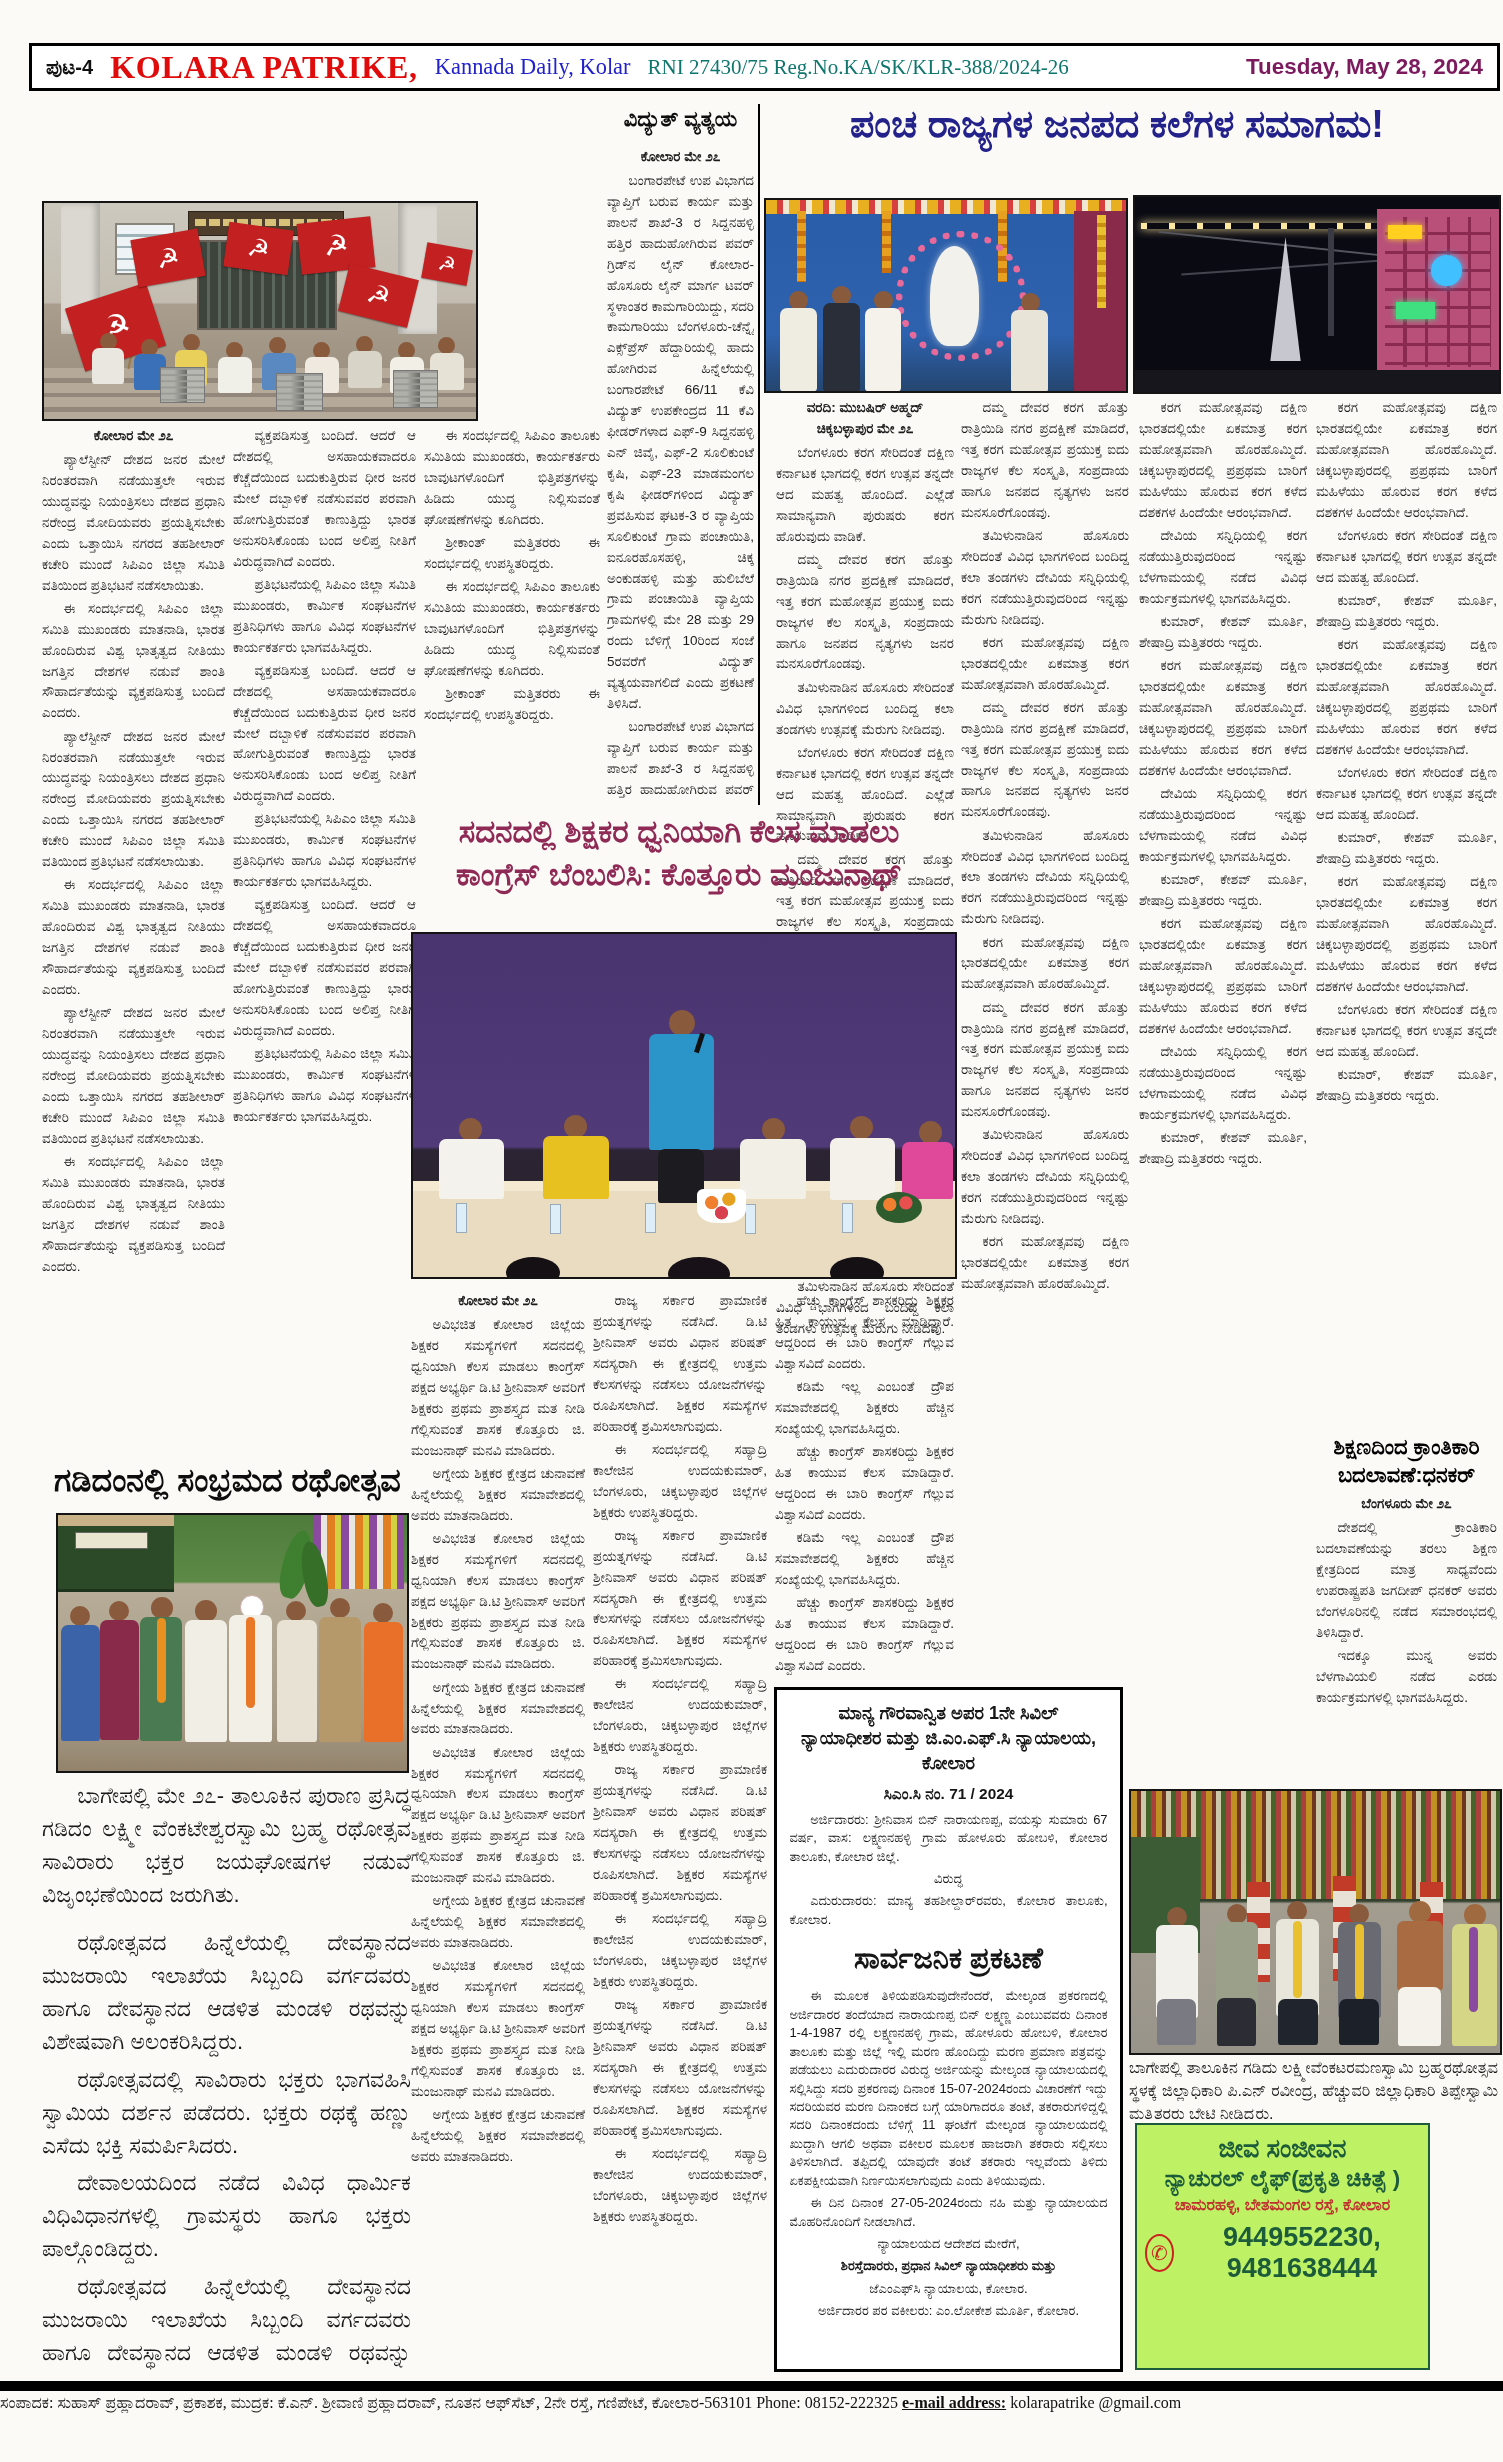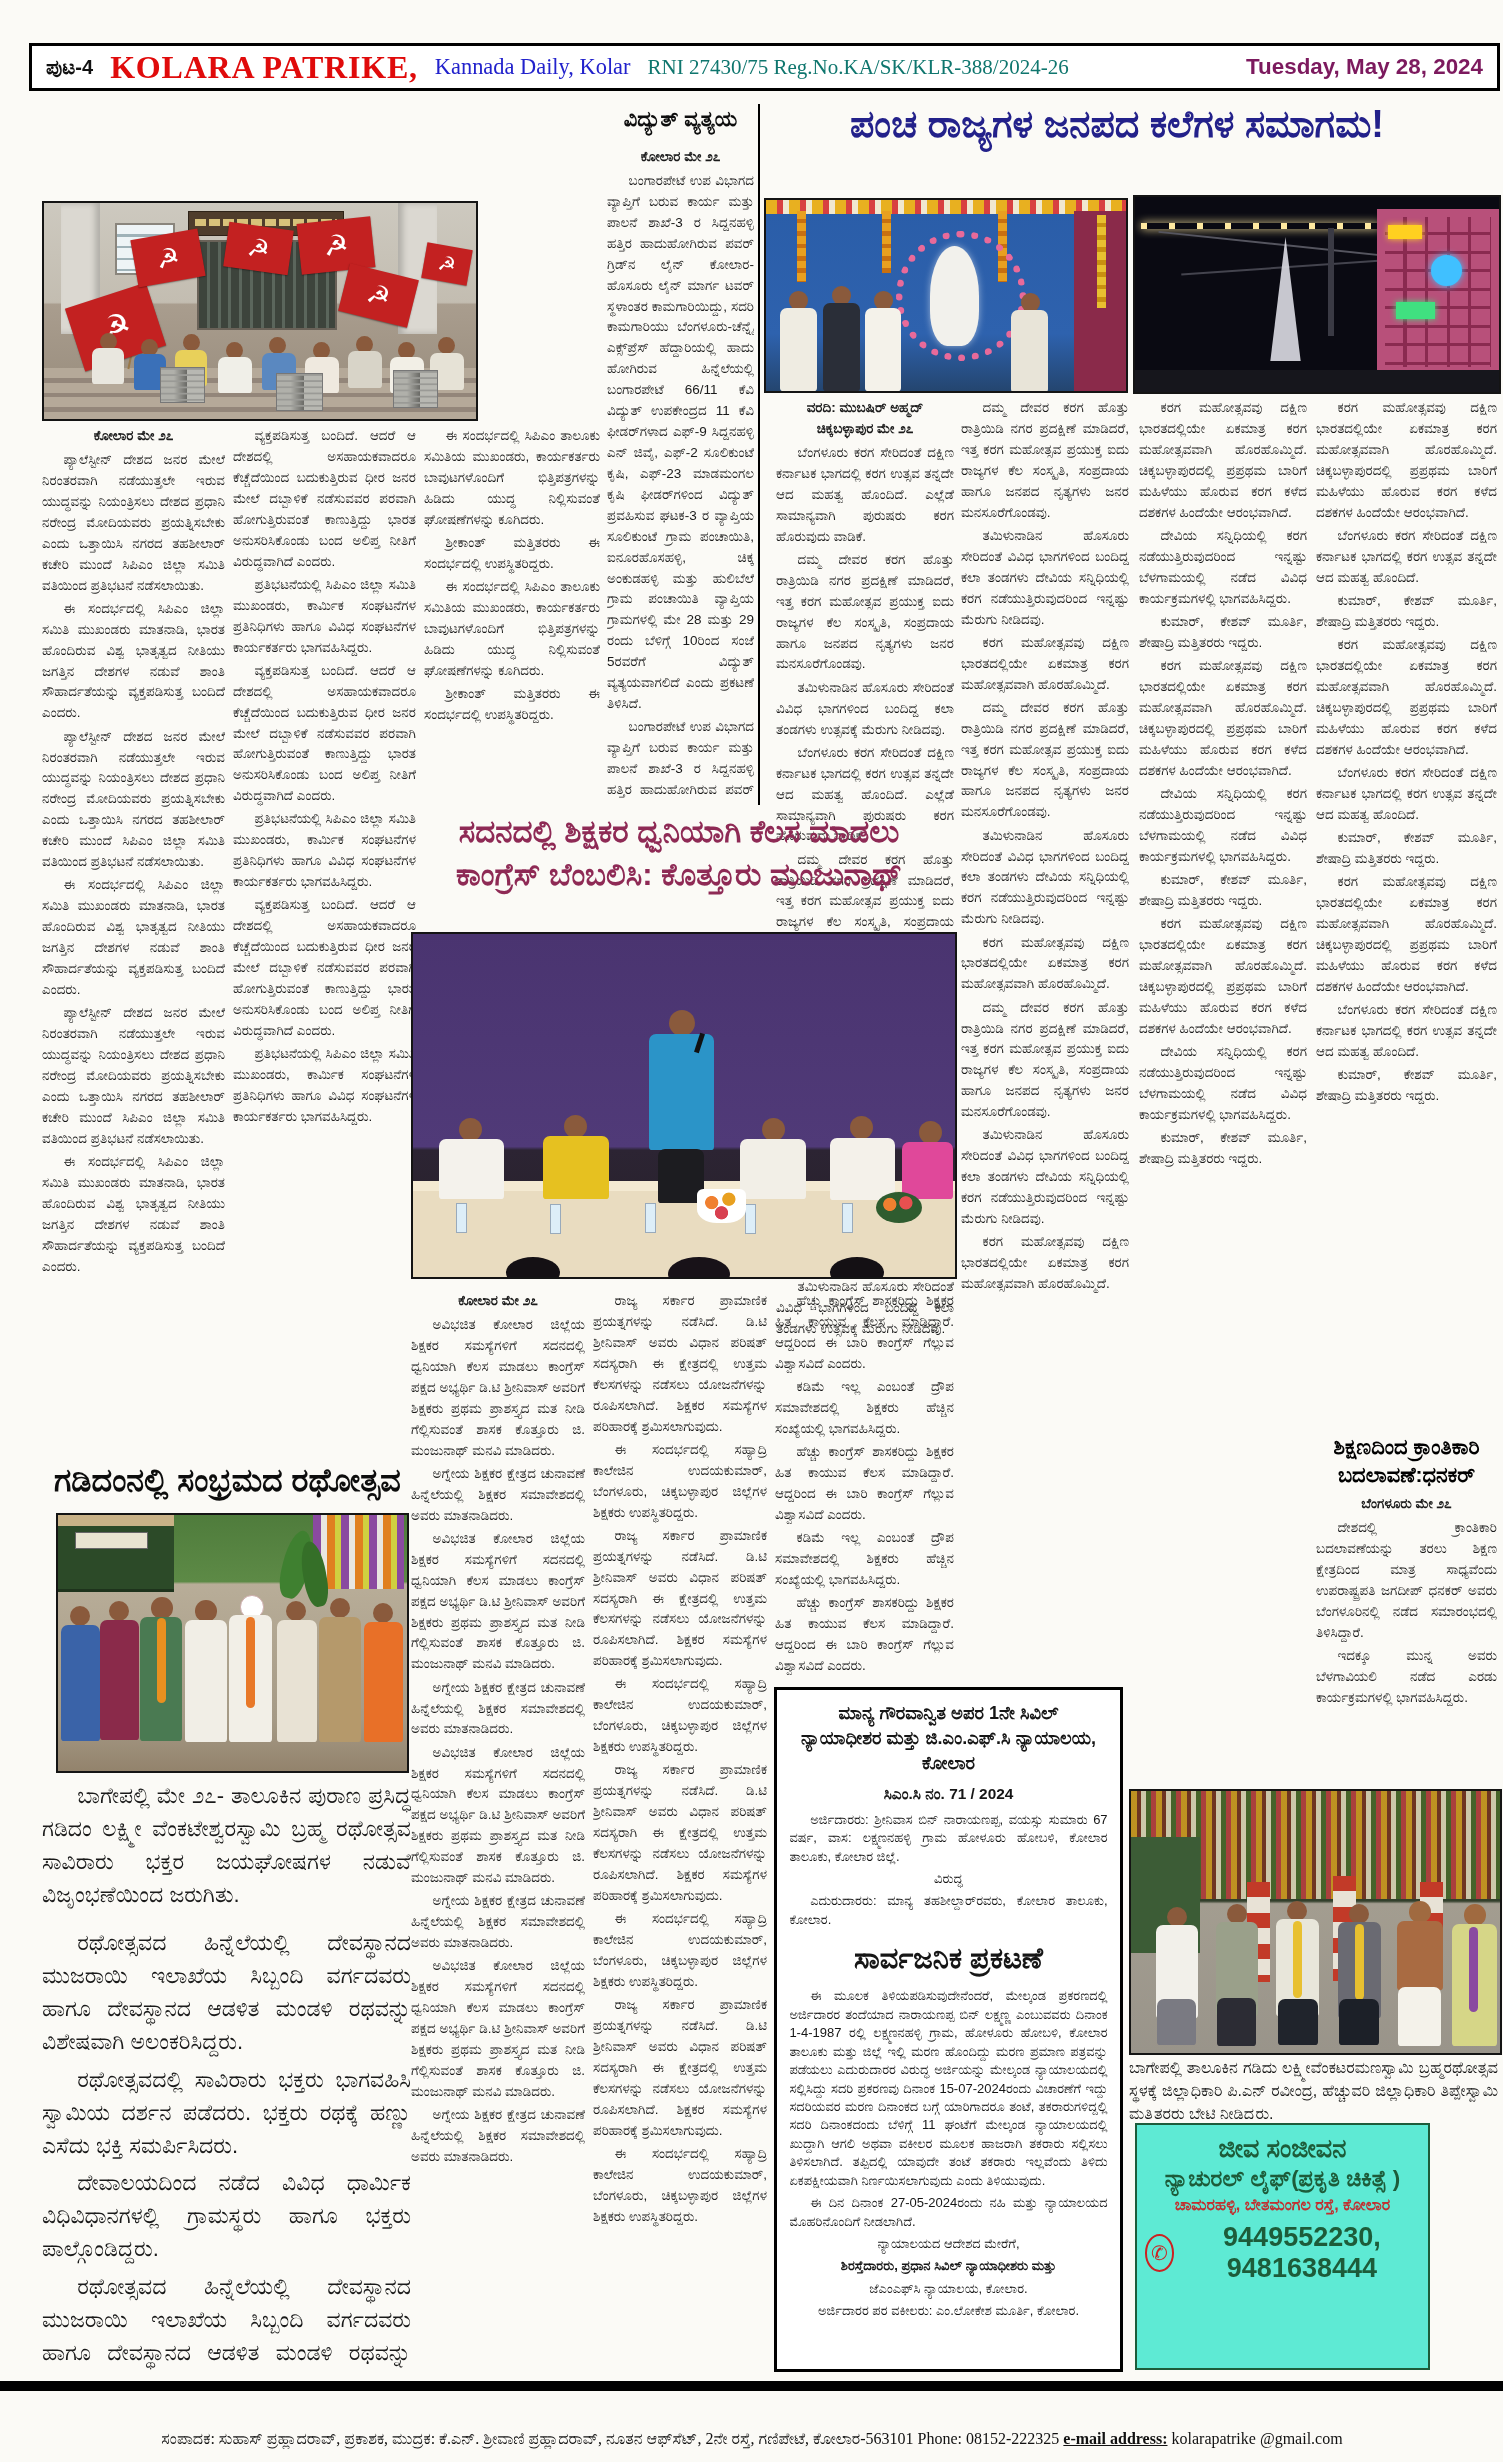--- a/index.html
+++ b/index.html
@@ -39,37 +39,37 @@
   
   #notice{position:absolute;left:774px;top:1687px;width:349px;height:685px;border:3.1px solid #000;background:#fff;
           padding:10.8px 12.4px;box-sizing:border-box;overflow:hidden;font-size:13px;line-height:1.42;text-align:justify;}
   #notice .nc{text-align:center;text-indent:0;}
   #notice p{margin:0 0 3.9px 0;}
   #notice .nt{font-weight:bold;font-size:18px;line-height:1.4;margin:0;}
   #notice .ncmc{font-weight:bold;font-size:15.4px;margin:6.2px 0;}
   #notice .nbig{font-weight:bold;font-size:29px;margin:9.3px 0 7.7px 0;}
   #notice .ind{text-indent:1.6em;}
   
-  #adbox{position:absolute;left:1135px;top:2123px;width:295px;height:247px;border:2.3px solid #1d5c3a;background:#5eead4;
+  #adbox{position:absolute;left:1135px;top:2123px;width:295px;height:247px;border:2.3px solid #1d5c3a;background:#bef264;
          box-sizing:border-box;padding:9.3px 7.7px;text-align:center;overflow:hidden;}
   .ad-t1{font-size:25.5px;font-weight:bold;color:#1d5c3a;margin:0;}
   .ad-t2{font-size:22.4px;font-weight:bold;color:#1d5c3a;margin:1.5px 0 4.6px 0;}
   .ad-addr{font-size:16px;font-weight:bold;color:#c03030;margin:0 0 6.2px 0;}
   .ad-body{font-size:14.7px;line-height:1.5;color:#1d4d30;font-weight:bold;}
   .ad-body p{margin:0;text-indent:0;}
   .ad-phone-row{display:flex;align-items:center;justify-content:center;gap:9.3px;margin-top:7.7px;}
   .ad-phone-icon{width:34px;height:34px;border:2.3px solid #c22;border-radius:50%;color:#c22;font-size:20px;
                  display:flex;align-items:center;justify-content:center;}
   .ad-phones{font-size:27px;font-weight:bold;color:#1d5c3a;text-align:center;}
   
   .caption{position:absolute;overflow:hidden;text-align:justify;font-size:16px;line-height:1.45;color:#141414;}
   
   #footer-bar{position:absolute;left:0px;top:2381px;width:1504px;height:10px;background:#000;}
-  #footer{position:absolute;left:0px;top:2394px;width:1504px;text-align:center;font-size:16px;color:#111;
-          font-family:"Liberation Serif","DejaVu Serif",serif;margin-top:36px;}
+  #footer{position:absolute;left:0px;top:2394px;width:1504px;text-align:left;font-size:16px;color:#111;
+          font-family:"Liberation Serif","DejaVu Serif",serif;}
   #footer .em{font-weight:bold;text-decoration:underline;}
 </style>
 </head>
 <body>
 
 <div id="page">
 
   <div id="masthead">
     <span class="mh-page">ಪುಟ-4</span>
     <span class="mh-title">KOLARA PATRIKE,</span>

